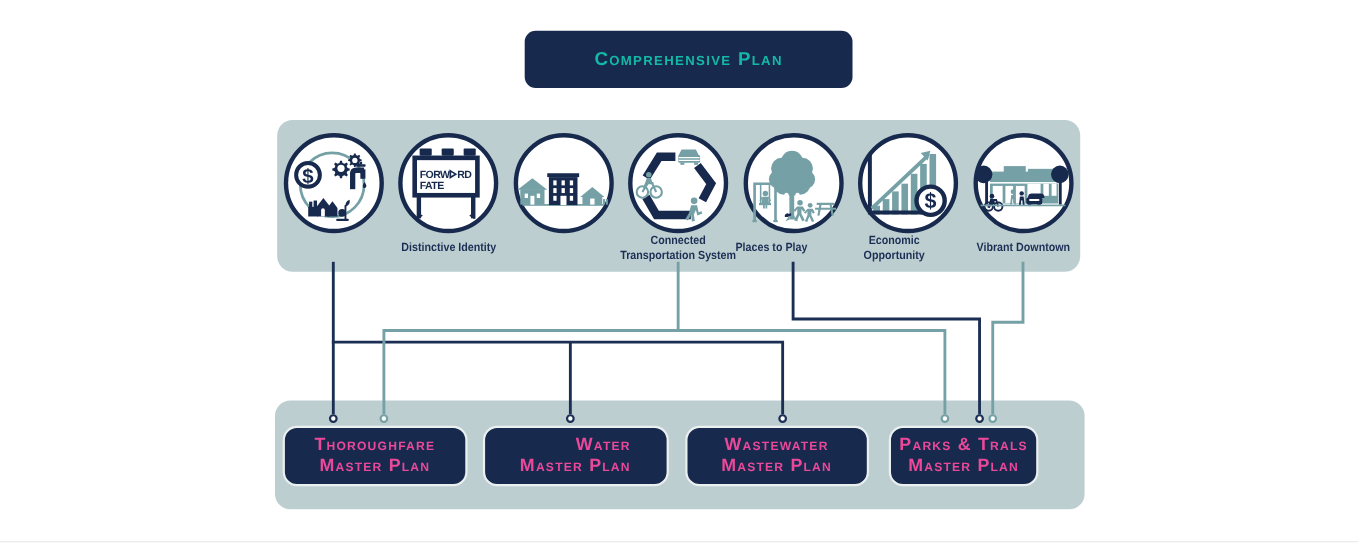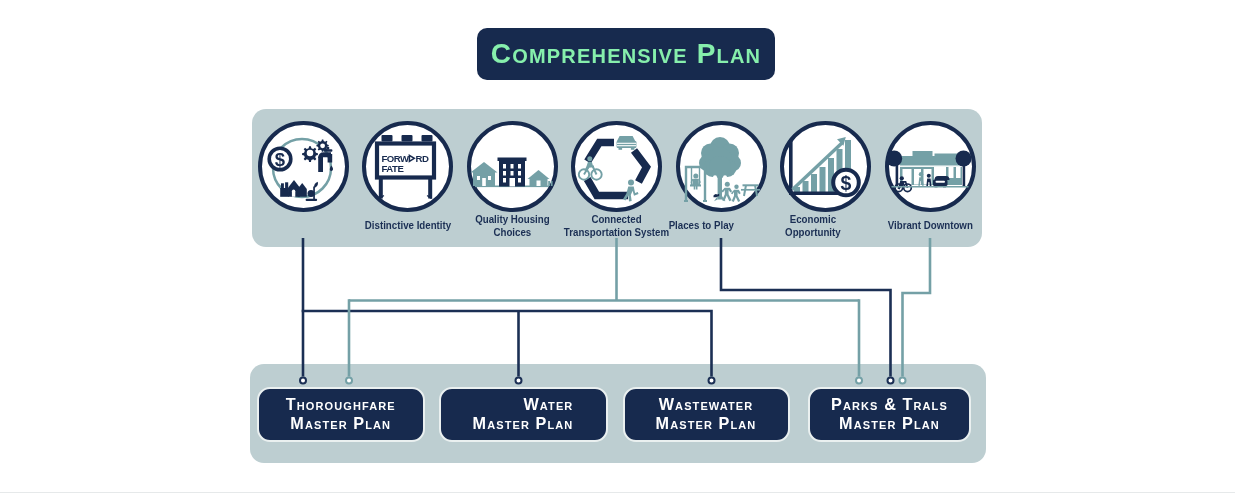--- a/index.html
+++ b/index.html
@@ -1,33 +1,33 @@
 <!DOCTYPE html>
 <html><head>
 <meta charset="utf-8">
 <style>
   html,body{margin:0;padding:0;background:#ffffff;}
   body{font-family:"Liberation Sans", sans-serif;}
   #page{position:relative;width:1235px;height:500px;overflow:hidden;background:#ffffff;will-change:transform;}
   #header{position:absolute;left:477px;top:28px;width:298px;height:52px;background:#172a4e;border-radius:10px;
     display:flex;align-items:center;justify-content:center;}
-  #header span{color:#86efac;font-weight:bold;font-size:28px;letter-spacing:1.2px;font-variant:small-caps;}
+  #header span{color:#14b8a6;font-weight:bold;font-size:17px;letter-spacing:1.2px;font-variant:small-caps;}
   .pill{position:absolute;background:#bdced1;border:2px solid #e2e9ea;border-radius:14px;
     display:flex;align-items:center;justify-content:center;color:#1b2f54;font-weight:bold;font-size:12px;}
   .pill span{transform:scaleX(0.8);white-space:nowrap;}
   #pill-top{left:529px;top:87px;width:190px;height:24px;}
   #pill-bottom{left:516px;top:461px;width:193px;height:25px;}
   #values{position:absolute;left:252px;top:109px;width:730px;height:138px;background:#bdced1;border-radius:14px;}
   #others{position:absolute;left:250px;top:364px;width:736px;height:99px;background:#bdced1;border-radius:14px;}
   .circ{position:absolute;top:121px;width:83px;height:83px;background:#ffffff;border:4px solid #172a4e;border-radius:50%;}
   .clabel{position:absolute;top:211px;height:30px;width:150px;display:flex;align-items:center;justify-content:center;
     text-align:center;color:#1b2f54;font-weight:bold;font-size:10.8px;line-height:13.5px;}
   .clabel span{transform:scaleX(0.9);display:block;white-space:nowrap;}
   .mbox{position:absolute;box-sizing:border-box;top:386.5px;height:55.5px;background:#172a4e;border:2.2px solid #eaf0f0;border-radius:13px;
-    display:flex;align-items:center;justify-content:center;text-align:center;color:#ffffff;font-weight:bold;
+    display:flex;align-items:center;justify-content:center;text-align:center;color:#ec4899;font-weight:bold;
     font-size:16.2px;line-height:19.5px;font-variant:small-caps;letter-spacing:1.1px;}
   #gline{position:absolute;left:0;top:492px;width:1235px;height:1px;background:#e6e9ea;}
   svg.ic{position:absolute;}
 </style>
 </head>
 <body>
 <div id="page">
   <div id="header">
       <span>Comprehensive Plan</span>
     </div>
@@ -39,23 +39,20 @@
   <div class="circ" style="left:362px;"></div>
   <div class="circ" style="left:466.5px;"></div>
   <div class="circ" style="left:571px;"></div>
   <div class="circ" style="left:675.5px;"></div>
   <div class="circ" style="left:780px;"></div>
   <div class="circ" style="left:884.5px;"></div>
 
   <div class="clabel" style="left:332.5px;">
       <span>Distinctive Identity</span>
     </div>
-  <div class="clabel" style="left:437px;">
-      <span>Quality Housing<br>Choices</span>
-    </div>
   <div class="clabel" style="left:541.5px;">
       <span>Connected<br>Transportation System</span>
     </div>
   <div class="clabel" style="left:626px;">
       <span>Places to Play</span>
     </div>
   <div class="clabel" style="left:738px;">
       <span>Economic<br>Opportunity</span>
     </div>
   <div class="clabel" style="left:855px;">
@@ -83,21 +80,21 @@
       <circle cx="711.5" cy="380.5" r="3" stroke="#1b2f54"></circle>
       <circle cx="859" cy="380.5" r="3" stroke="#74a0a6"></circle>
       <circle cx="890.5" cy="380.5" r="3" stroke="#1b2f54"></circle>
       <circle cx="902.5" cy="380.5" r="3" stroke="#74a0a6"></circle>
     </g>
   </svg>
 
   <div class="mbox" style="left:256.5px;width:168.5px;">Thoroughfare<br>Master Plan</div>
   <div class="mbox" style="left:438.5px;width:169px;text-align:right;">Water<br>Master Plan</div>
   <div class="mbox" style="left:622.5px;width:167px;">Wastewater<br>Master Plan</div>
-  <div class="mbox" style="left:808px;width:163px;">Parks &amp; Trals<br>Master Plan</div>
+  <div class="mbox" style="left:808px;width:136px;">Parks &amp; Trals<br>Master Plan</div>
 
   <svg class="ic" style="left:261px;top:124.5px;" width="84" height="84" viewBox="0 0 84 84">
     <circle cx="41" cy="43" r="29" fill="none" stroke="#74a0a6" stroke-width="2.5"></circle>
     <circle cx="19" cy="34" r="10.8" fill="#ffffff" stroke="#172a4e" stroke-width="3.6"></circle>
     <text x="19" y="41" font-size="18.5" font-weight="bold" fill="#172a4e" text-anchor="middle" font-family="Liberation Sans">$</text>
     <g fill="#172a4e">
       <g transform="translate(49,28) scale(0.84) translate(-49,-28)">
           <path d="M47.9 19.9 l2.2 0 .5 2.3 2.3 1 2-1.4 1.6 1.6-1.4 2 1 2.3 2.3.5 0 2.2-2.3.5-1 2.3 1.4 2-1.6 1.6-2-1.4-2.3 1-.5 2.3-2.2 0-.5-2.3-2.3-1-2 1.4-1.6-1.6 1.4-2-1-2.3-2.3-.5 0-2.2 2.3-.5 1-2.3-1.4-2 1.6-1.6 2 1.4 2.3-1z"></path>
       <circle cx="49" cy="28" r="3.9" fill="#ffffff"></circle>
         </g>

